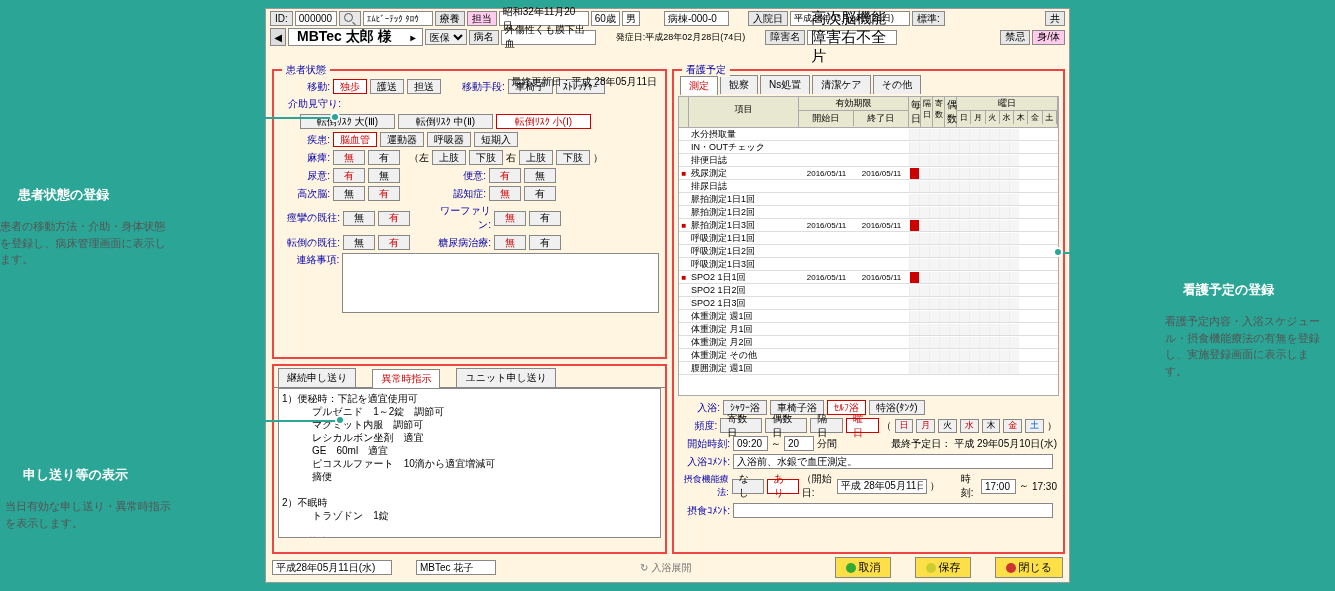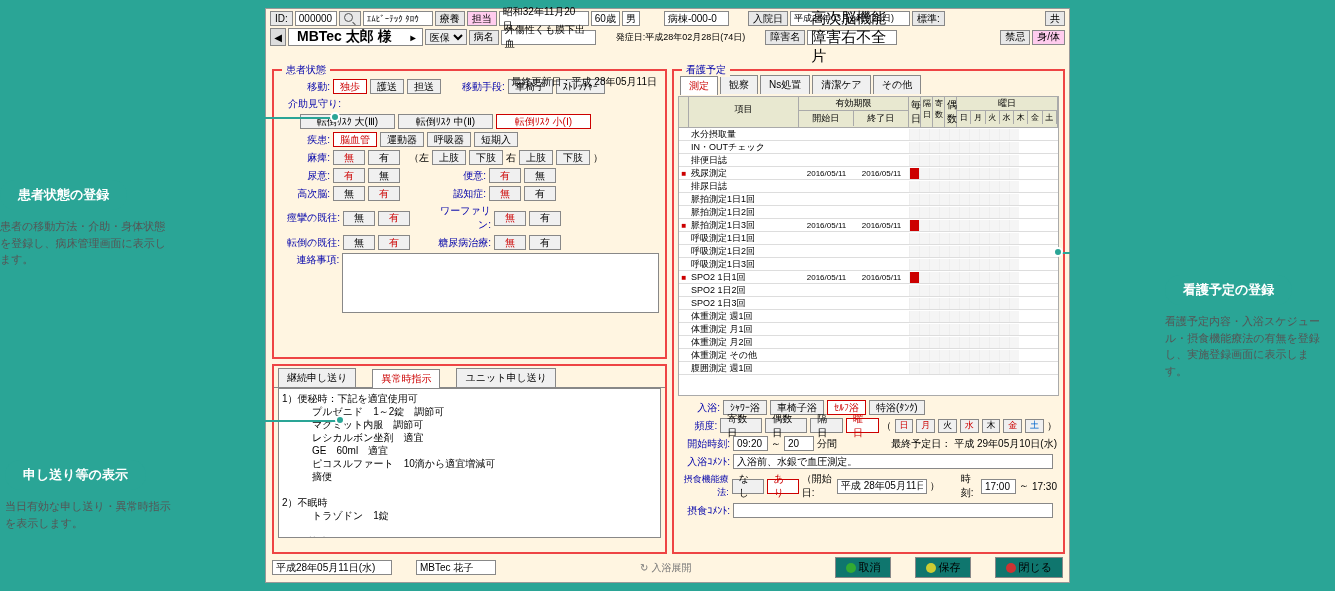--- a/index.html
+++ b/index.html
@@ -48,21 +48,21 @@
 .st-mark{width:10px;text-align:center;color:#c00;font-size:8px}
 .st-item{width:110px;padding-left:2px;overflow:hidden;white-space:nowrap}
 .st-date{width:55px;font-size:8px;text-align:center}
 .st-grid{flex:1;display:flex}
 .st-gc{width:10px;height:11px;border-left:1px solid #eee;background:#f5f5f5}
 .st-gc.r{background:#c00}
 .sched-lower{padding:4px 6px;font-size:10px}
 .sched-lower .row{margin-bottom:3px}
 .inp{border:1px solid #888;background:#fff;padding:1px 3px;height:15px;font-size:10px}
 .footer{position:absolute;bottom:2px;left:0;right:0;display:flex;align-items:center;padding:2px 6px;gap:24px}
-.fbtn{border:1px solid #888;background:#0f766e;padding:2px 10px;font-size:11px;display:inline-flex;align-items:center;gap:2px}
+.fbtn{border:1px solid #888;background:#fde047;padding:2px 10px;font-size:11px;display:inline-flex;align-items:center;gap:2px}
 .fbtn-icon{width:10px;height:10px;border-radius:50%;display:inline-block}
 .green{background:#3a3}
 .yellow{background:#cc3}
 .red-c{background:#c33}
 .restore{color:#777;font-size:10px;display:inline-flex;align-items:center;gap:3px}
 .last-update{position:absolute;top:4px;right:8px;font-size:10px}
 .mag{display:inline-block;width:12px;height:12px;position:relative}
 .mag::before{content:"";position:absolute;width:7px;height:7px;border:1px solid #555;border-radius:50%;top:0;left:0}
 .mag::after{content:"";position:absolute;width:4px;height:1px;background:#555;transform:rotate(45deg);bottom:1px;right:0}
 .wday{border:1px solid #888;background:#f0f0f0;width:20px;height:14px;display:inline-flex;align-items:center;justify-content:center;font-size:9px}

